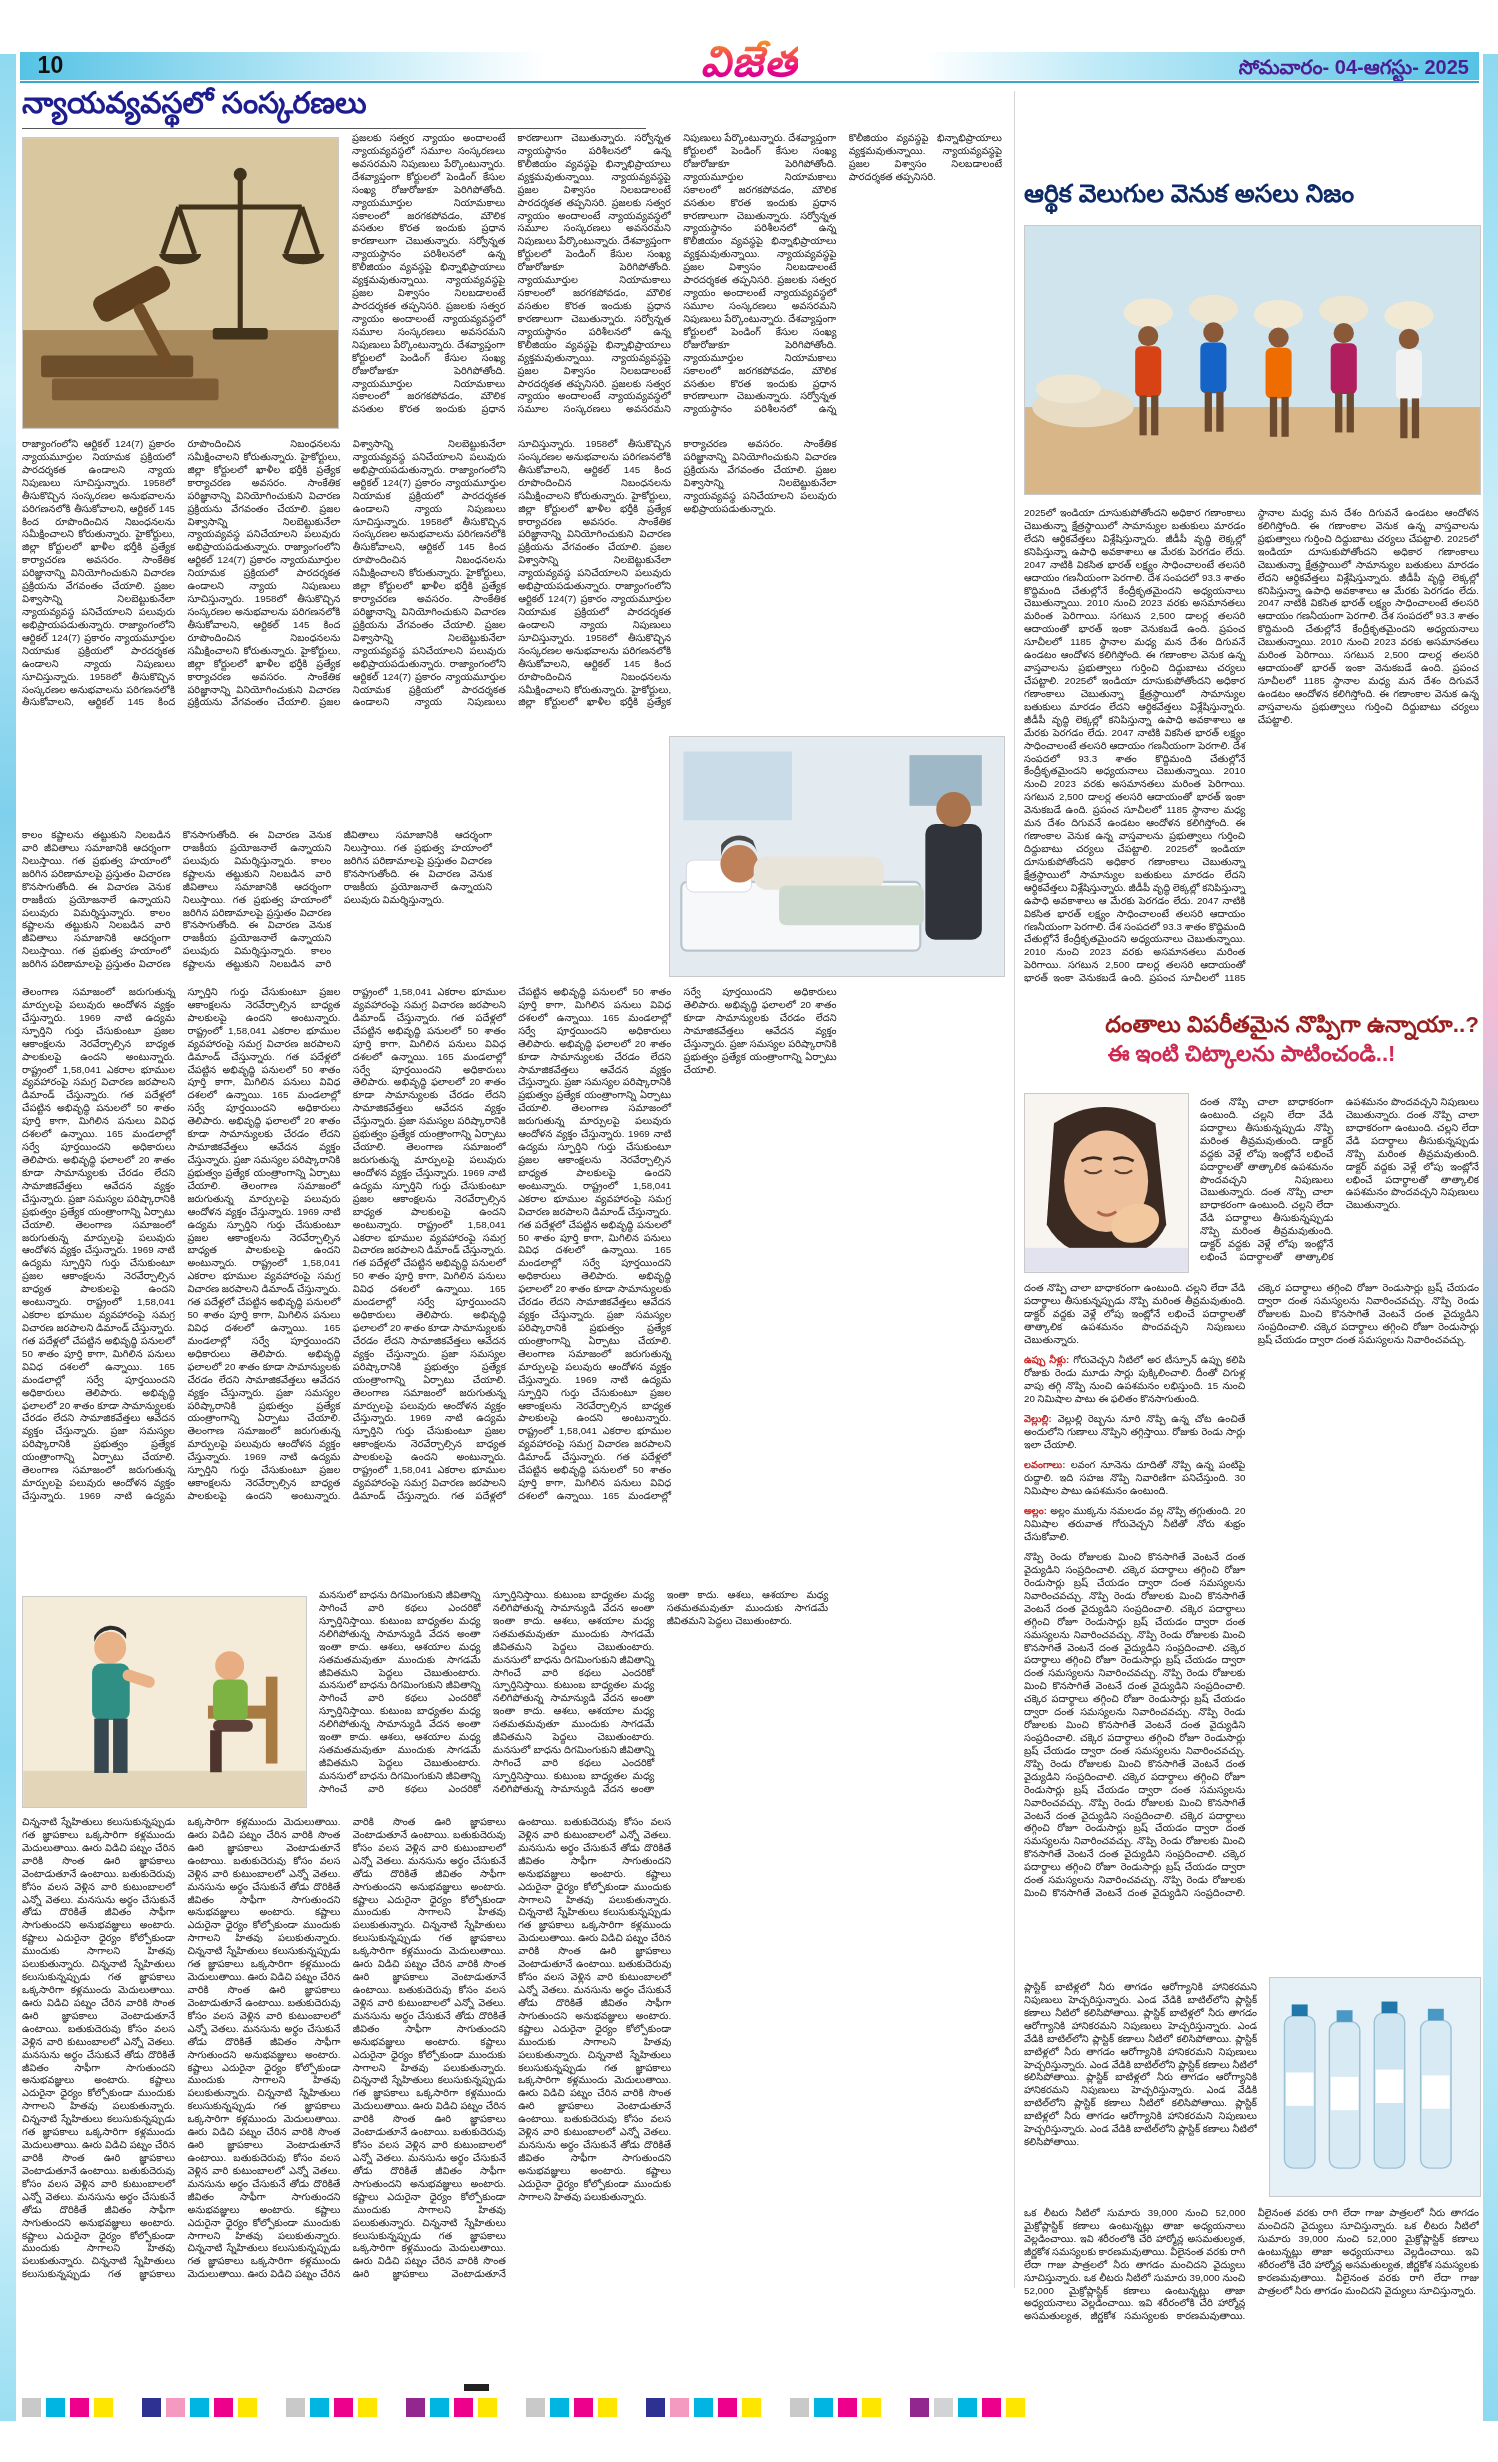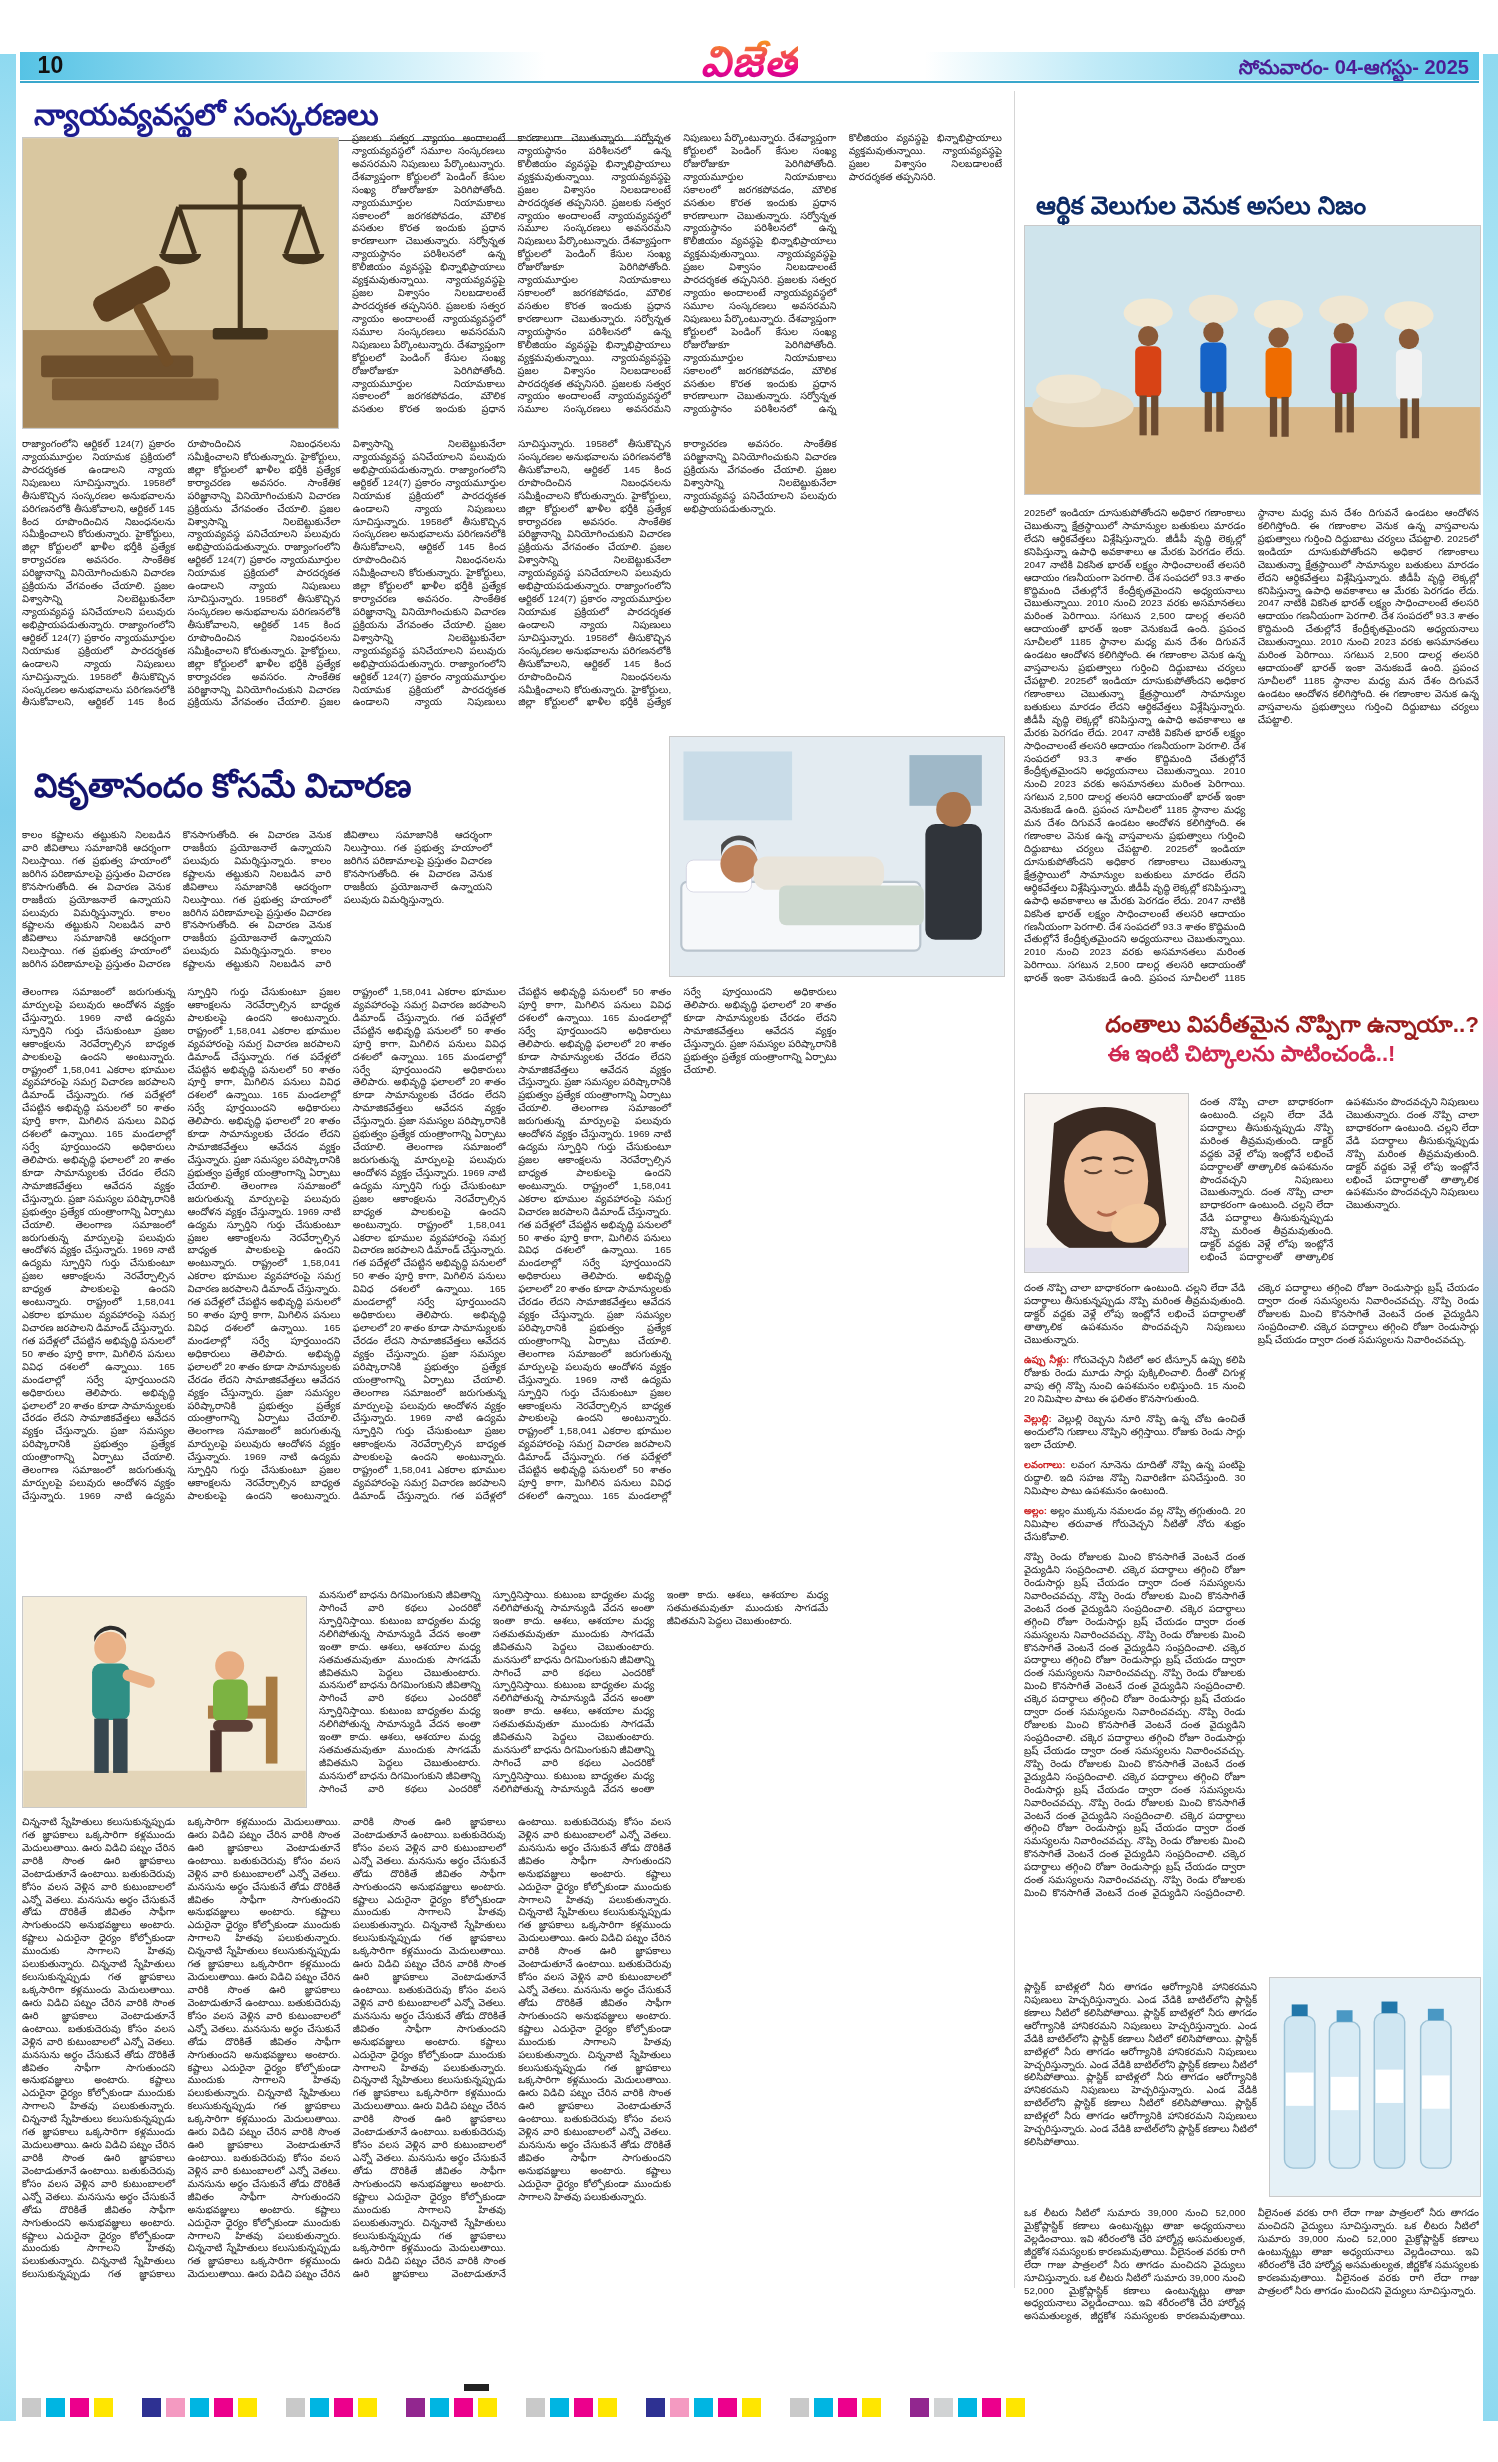--- a/index.html
+++ b/index.html
@@ -22,21 +22,21 @@
     color:#e6007e;
     background:linear-gradient(180deg,#f7941d 5%,#ec008c 55%,#7a1ea1 100%);
     -webkit-background-clip:text;background-clip:text;-webkit-text-fill-color:transparent;
     text-shadow:none;}
   .dateline{position:absolute;right:30px;top:54px;height:26px;line-height:26px;
     font-size:20px;font-weight:bold;color:#4c1d95;}
   .header-rule{position:absolute;left:20px;right:20px;top:81px;height:1.5px;background:#3aa7cc;}
   .col-divider{position:absolute;left:1014px;top:91px;height:2197px;width:0.7px;background:#d5d5d5;}
   
   article{position:absolute;left:0;}
-  .hl{margin:12px;font-weight:bold;line-height:1.15;}
+  .hl{margin:0;font-weight:bold;line-height:1.15;}
   .hl1{font-size:30px;color:#1d1d8f;width:624px;border-bottom:1.5px solid #555;padding-bottom:7.3px;}
   .hl2{font-size:33px;color:#14146e;width:624px;padding-top:19px;}
   .hl3{font-size:36px;color:#1565c0;width:653px;}
   .hl4{font-size:25px;color:#0d2b66;}
   .hl5a{font-size:22.5px;color:#9c1f1f;text-align:right;margin:0;}
   .hl5b{font-size:22px;color:#cf2a52;text-align:center;margin:2.9px 0 0 0;}
   .hl6{font-size:30px;color:#e65c12;}
   .bodytext{position:absolute;font-size:9.8px;line-height:1.32;text-align:justify;
     color:#141414;column-gap:12.3px;column-fill:auto;overflow:hidden;}
   figure{margin:0;position:absolute;overflow:hidden;border:0.7px solid #c9c9c9;background:#eee;}
@@ -122,21 +122,20 @@
             <rect x="95" y="196" width="110" height="38" rx="12" fill="#5d3f20"></rect>
             <rect x="142" y="232" width="16" height="95" rx="6" fill="#714e27"></rect>
           </g>
         </svg>
       </figure>
       <div class="bodytext a1-ta">ప్రజలకు సత్వర న్యాయం అందాలంటే న్యాయవ్యవస్థలో సమూల సంస్కరణలు అవసరమని నిపుణులు పేర్కొంటున్నారు. దేశవ్యాప్తంగా కోర్టులలో పెండింగ్ కేసుల సంఖ్య రోజురోజుకూ పెరిగిపోతోంది. న్యాయమూర్తుల నియామకాలు సకాలంలో జరగకపోవడం, మౌలిక వసతుల కొరత ఇందుకు ప్రధాన కారణాలుగా చెబుతున్నారు. సర్వోన్నత న్యాయస్థానం పరిశీలనలో ఉన్న కొలీజియం వ్యవస్థపై భిన్నాభిప్రాయాలు వ్యక్తమవుతున్నాయి. న్యాయవ్యవస్థపై ప్రజల విశ్వాసం నిలబడాలంటే పారదర్శకత తప్పనిసరి. ప్రజలకు సత్వర న్యాయం అందాలంటే న్యాయవ్యవస్థలో సమూల సంస్కరణలు అవసరమని నిపుణులు పేర్కొంటున్నారు. దేశవ్యాప్తంగా కోర్టులలో పెండింగ్ కేసుల సంఖ్య రోజురోజుకూ పెరిగిపోతోంది. న్యాయమూర్తుల నియామకాలు సకాలంలో జరగకపోవడం, మౌలిక వసతుల కొరత ఇందుకు ప్రధాన కారణాలుగా చెబుతున్నారు. సర్వోన్నత న్యాయస్థానం పరిశీలనలో ఉన్న కొలీజియం వ్యవస్థపై భిన్నాభిప్రాయాలు వ్యక్తమవుతున్నాయి. న్యాయవ్యవస్థపై ప్రజల విశ్వాసం నిలబడాలంటే పారదర్శకత తప్పనిసరి. ప్రజలకు సత్వర న్యాయం అందాలంటే న్యాయవ్యవస్థలో సమూల సంస్కరణలు అవసరమని నిపుణులు పేర్కొంటున్నారు. దేశవ్యాప్తంగా కోర్టులలో పెండింగ్ కేసుల సంఖ్య రోజురోజుకూ పెరిగిపోతోంది. న్యాయమూర్తుల నియామకాలు సకాలంలో జరగకపోవడం, మౌలిక వసతుల కొరత ఇందుకు ప్రధాన కారణాలుగా చెబుతున్నారు. సర్వోన్నత న్యాయస్థానం పరిశీలనలో ఉన్న కొలీజియం వ్యవస్థపై భిన్నాభిప్రాయాలు వ్యక్తమవుతున్నాయి. న్యాయవ్యవస్థపై ప్రజల విశ్వాసం నిలబడాలంటే పారదర్శకత తప్పనిసరి. ప్రజలకు సత్వర న్యాయం అందాలంటే న్యాయవ్యవస్థలో సమూల సంస్కరణలు అవసరమని నిపుణులు పేర్కొంటున్నారు. దేశవ్యాప్తంగా కోర్టులలో పెండింగ్ కేసుల సంఖ్య రోజురోజుకూ పెరిగిపోతోంది. న్యాయమూర్తుల నియామకాలు సకాలంలో జరగకపోవడం, మౌలిక వసతుల కొరత ఇందుకు ప్రధాన కారణాలుగా చెబుతున్నారు. సర్వోన్నత న్యాయస్థానం పరిశీలనలో ఉన్న కొలీజియం వ్యవస్థపై భిన్నాభిప్రాయాలు వ్యక్తమవుతున్నాయి. న్యాయవ్యవస్థపై ప్రజల విశ్వాసం నిలబడాలంటే పారదర్శకత తప్పనిసరి. ప్రజలకు సత్వర న్యాయం అందాలంటే న్యాయవ్యవస్థలో సమూల సంస్కరణలు అవసరమని నిపుణులు పేర్కొంటున్నారు. దేశవ్యాప్తంగా కోర్టులలో పెండింగ్ కేసుల సంఖ్య రోజురోజుకూ పెరిగిపోతోంది. న్యాయమూర్తుల నియామకాలు సకాలంలో జరగకపోవడం, మౌలిక వసతుల కొరత ఇందుకు ప్రధాన కారణాలుగా చెబుతున్నారు. సర్వోన్నత న్యాయస్థానం పరిశీలనలో ఉన్న కొలీజియం వ్యవస్థపై భిన్నాభిప్రాయాలు వ్యక్తమవుతున్నాయి. న్యాయవ్యవస్థపై ప్రజల విశ్వాసం నిలబడాలంటే పారదర్శకత తప్పనిసరి.</div>
       <div class="bodytext a1-tb">రాజ్యాంగంలోని ఆర్టికల్ 124(7) ప్రకారం న్యాయమూర్తుల నియామక ప్రక్రియలో పారదర్శకత ఉండాలని న్యాయ నిపుణులు సూచిస్తున్నారు. 1958లో తీసుకొచ్చిన సంస్కరణల అనుభవాలను పరిగణనలోకి తీసుకోవాలని, ఆర్టికల్ 145 కింద రూపొందించిన నిబంధనలను సమీక్షించాలని కోరుతున్నారు. హైకోర్టులు, జిల్లా కోర్టులలో ఖాళీల భర్తీకి ప్రత్యేక కార్యాచరణ అవసరం. సాంకేతిక పరిజ్ఞానాన్ని వినియోగించుకుని విచారణ ప్రక్రియను వేగవంతం చేయాలి. ప్రజల విశ్వాసాన్ని నిలబెట్టుకునేలా న్యాయవ్యవస్థ పనిచేయాలని పలువురు అభిప్రాయపడుతున్నారు. రాజ్యాంగంలోని ఆర్టికల్ 124(7) ప్రకారం న్యాయమూర్తుల నియామక ప్రక్రియలో పారదర్శకత ఉండాలని న్యాయ నిపుణులు సూచిస్తున్నారు. 1958లో తీసుకొచ్చిన సంస్కరణల అనుభవాలను పరిగణనలోకి తీసుకోవాలని, ఆర్టికల్ 145 కింద రూపొందించిన నిబంధనలను సమీక్షించాలని కోరుతున్నారు. హైకోర్టులు, జిల్లా కోర్టులలో ఖాళీల భర్తీకి ప్రత్యేక కార్యాచరణ అవసరం. సాంకేతిక పరిజ్ఞానాన్ని వినియోగించుకుని విచారణ ప్రక్రియను వేగవంతం చేయాలి. ప్రజల విశ్వాసాన్ని నిలబెట్టుకునేలా న్యాయవ్యవస్థ పనిచేయాలని పలువురు అభిప్రాయపడుతున్నారు. రాజ్యాంగంలోని ఆర్టికల్ 124(7) ప్రకారం న్యాయమూర్తుల నియామక ప్రక్రియలో పారదర్శకత ఉండాలని న్యాయ నిపుణులు సూచిస్తున్నారు. 1958లో తీసుకొచ్చిన సంస్కరణల అనుభవాలను పరిగణనలోకి తీసుకోవాలని, ఆర్టికల్ 145 కింద రూపొందించిన నిబంధనలను సమీక్షించాలని కోరుతున్నారు. హైకోర్టులు, జిల్లా కోర్టులలో ఖాళీల భర్తీకి ప్రత్యేక కార్యాచరణ అవసరం. సాంకేతిక పరిజ్ఞానాన్ని వినియోగించుకుని విచారణ ప్రక్రియను వేగవంతం చేయాలి. ప్రజల విశ్వాసాన్ని నిలబెట్టుకునేలా న్యాయవ్యవస్థ పనిచేయాలని పలువురు అభిప్రాయపడుతున్నారు. రాజ్యాంగంలోని ఆర్టికల్ 124(7) ప్రకారం న్యాయమూర్తుల నియామక ప్రక్రియలో పారదర్శకత ఉండాలని న్యాయ నిపుణులు సూచిస్తున్నారు. 1958లో తీసుకొచ్చిన సంస్కరణల అనుభవాలను పరిగణనలోకి తీసుకోవాలని, ఆర్టికల్ 145 కింద రూపొందించిన నిబంధనలను సమీక్షించాలని కోరుతున్నారు. హైకోర్టులు, జిల్లా కోర్టులలో ఖాళీల భర్తీకి ప్రత్యేక కార్యాచరణ అవసరం. సాంకేతిక పరిజ్ఞానాన్ని వినియోగించుకుని విచారణ ప్రక్రియను వేగవంతం చేయాలి. ప్రజల విశ్వాసాన్ని నిలబెట్టుకునేలా న్యాయవ్యవస్థ పనిచేయాలని పలువురు అభిప్రాయపడుతున్నారు. రాజ్యాంగంలోని ఆర్టికల్ 124(7) ప్రకారం న్యాయమూర్తుల నియామక ప్రక్రియలో పారదర్శకత ఉండాలని న్యాయ నిపుణులు సూచిస్తున్నారు. 1958లో తీసుకొచ్చిన సంస్కరణల అనుభవాలను పరిగణనలోకి తీసుకోవాలని, ఆర్టికల్ 145 కింద రూపొందించిన నిబంధనలను సమీక్షించాలని కోరుతున్నారు. హైకోర్టులు, జిల్లా కోర్టులలో ఖాళీల భర్తీకి ప్రత్యేక కార్యాచరణ అవసరం. సాంకేతిక పరిజ్ఞానాన్ని వినియోగించుకుని విచారణ ప్రక్రియను వేగవంతం చేయాలి. ప్రజల విశ్వాసాన్ని నిలబెట్టుకునేలా న్యాయవ్యవస్థ పనిచేయాలని పలువురు అభిప్రాయపడుతున్నారు. రాజ్యాంగంలోని ఆర్టికల్ 124(7) ప్రకారం న్యాయమూర్తుల నియామక ప్రక్రియలో పారదర్శకత ఉండాలని న్యాయ నిపుణులు సూచిస్తున్నారు. 1958లో తీసుకొచ్చిన సంస్కరణల అనుభవాలను పరిగణనలోకి తీసుకోవాలని, ఆర్టికల్ 145 కింద రూపొందించిన నిబంధనలను సమీక్షించాలని కోరుతున్నారు. హైకోర్టులు, జిల్లా కోర్టులలో ఖాళీల భర్తీకి ప్రత్యేక కార్యాచరణ అవసరం. సాంకేతిక పరిజ్ఞానాన్ని వినియోగించుకుని విచారణ ప్రక్రియను వేగవంతం చేయాలి. ప్రజల విశ్వాసాన్ని నిలబెట్టుకునేలా న్యాయవ్యవస్థ పనిచేయాలని పలువురు అభిప్రాయపడుతున్నారు.</div>
     </article>
 
     <article class="a2">
-      <h1 class="hl hl2">వికృతానందం కోసమే విచారణ</h1>
       <figure class="a2-img">
         <svg viewBox="0 0 460 330" width="334" height="239">
           <rect width="460" height="330" fill="#e3ebf1"></rect>
           <rect x="18" y="20" width="150" height="95" fill="#c9dce8"></rect>
           <rect x="330" y="25" width="100" height="70" fill="#9fb8c8"></rect>
           <rect x="15" y="200" width="330" height="95" rx="8" fill="#f6f8fa" stroke="#b9c4cd" stroke-width="3"></rect>
           <rect x="22" y="170" width="90" height="44" rx="10" fill="#ffffff" stroke="#ccccdd"></rect>
           <circle cx="95" cy="175" r="26" fill="#bd8059"></circle>
           <path d="M70 165 a26 26 0 0 1 50 -6 l-6 -16 a30 30 0 0 0 -44 6 z" fill="#4a4a4a"></path>
           <rect x="115" y="165" width="180" height="46" rx="18" fill="#e9e4da"></rect>

